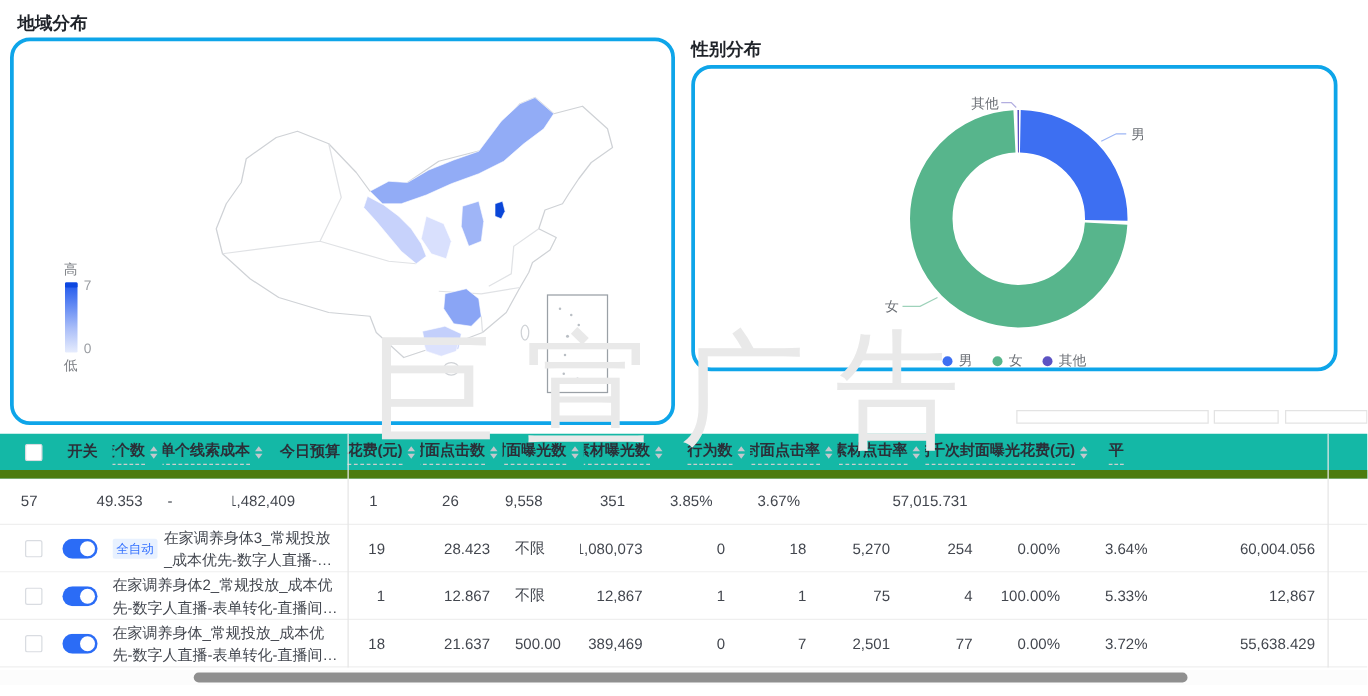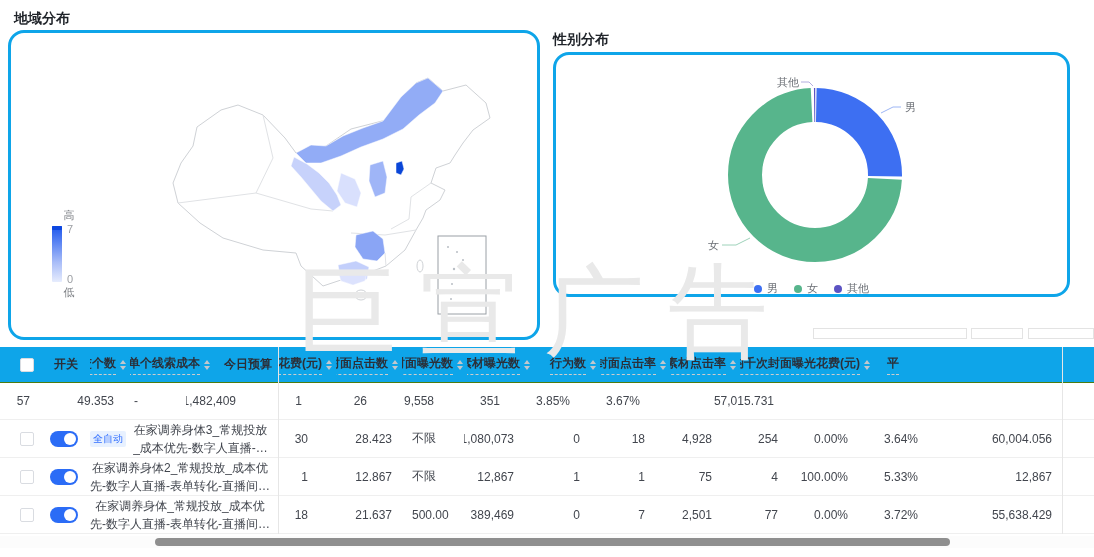--- a/index.html
+++ b/index.html
@@ -1,18 +1,18 @@
 <!DOCTYPE html>
 <html><head>
 <meta charset="utf-8">
 <style>
   * { margin:0; padding:0; box-sizing:border-box; }
   html,body { width:1094px; height:557px; overflow:hidden; background:#fff;
     font-family:"Liberation Sans","DejaVu Sans",sans-serif; }
-  .page { position:relative; width:1094px; height:557px; background:#fff;text-align:center; }
+  .page { position:relative; width:1094px; height:557px; background:#fff; }
 
   .section-title { position:absolute; font-size:14px; font-weight:600; color:#1f2329; z-index:1; }
   .map-title   { left:14px;  top:10px; }
   .gender-title{ left:553px; top:31px; }
 
   .panel { position:absolute; background:#fff; border:3px solid #0ea5e9; border-radius:16px; z-index:1; }
   .map-panel    { left:8px;   top:30px; width:532px; height:310px; }
   .gender-panel { left:553px; top:52px; width:517px; height:245px; }
 
   svg text { font-family:"Liberation Sans","DejaVu Sans",sans-serif; }
@@ -37,21 +37,21 @@
   .watermark { position:absolute; left:296px; top:246px; z-index:5; pointer-events:none;
     font-size:100px; letter-spacing:24px; color:#e9e9e9; font-weight:500; white-space:nowrap; }
   .wm-strip { position:absolute; height:11px; background:#fff; border:1px solid #e3e3e3; z-index:2; }
   .wm-s1 { left:813px;  top:328px; width:154px; }
   .wm-s2 { left:971px;  top:328px; width:52px;  }
   .wm-s3 { left:1028px; top:328px; width:66px;  }
 
   
   .table { position:absolute; left:0; top:347px; width:1094px; z-index:1; font-size:12px; color:#42464e; }
   .trow, .thead { display:flex; align-items:center; border-bottom:1px solid #efefef; background:#fff; }
-  .thead { height:36px; background:#0ea5e9; border-bottom:1px solid #4d7c0f; }
+  .thead { height:36px; background:#14b8a6; border-bottom:7px solid #4d7c0f; }
   .trow-summary { height:37px; }
   .trow-data { height:38px; }
   .cell { flex:none; display:flex; align-items:center; overflow:hidden; }
   .cell.r { justify-content:flex-end; padding-right:10px; }
   .cell.l { justify-content:flex-start; padding-left:10px; }
   .hcell { flex:none; display:flex; align-items:center; font-weight:700; color:#2b2f38; overflow:hidden; }
   .hcell.r { justify-content:flex-end; padding-right:4px; }
   .hcell.l { justify-content:flex-start; padding-left:10px; }
   .hlabel { white-space:nowrap; }
   .hlabel.dashed { border-bottom:1px dashed #cdcdcd; padding-bottom:2px; }
@@ -271,27 +271,27 @@
           <div class="cell l" style="width: 40px; padding-left: 0px;">
             <div class="cb"></div>
           </div>
           <div class="cell l" style="width: 50px; padding-left: 0px;">
             <div class="toggle"></div>
           </div>
           <div class="cell l" style="width: 188px; padding-left: 0px; padding-right: 8px;">
             <span class="badge">全自动</span>
             <div class="plan-name">在家调养身体3_常规投放_成本优先-数字人直播-表单转化-直播间直投_113...</div>
           </div>
-          <div class="cell r" style="width: 40px;">30</div>
+          <div class="cell r" style="width: 40px;">19</div>
           <div class="cell r" style="width: 84px;">28.423</div>
           <div class="cell l" style="width: 62px;">不限</div>
           <div class="cell r" style="width: 60px;">1,080,073</div>
           <div class="cell r" style="width: 66px;">0</div>
           <div class="cell r" style="width: 65px;">18</div>
-          <div class="cell r" style="width: 67px;">4,928</div>
+          <div class="cell r" style="width: 67px;">5,270</div>
           <div class="cell r" style="width: 66px;">254</div>
           <div class="cell r" style="width: 70px;">0.00%</div>
           <div class="cell r" style="width: 70px;">3.64%</div>
           <div class="cell r" style="width: 134px;">60,004.056</div>
           <div class="cell l" style="width: 32px;"></div>
         </div>
         <div class="trow trow-data">
           <div class="cell l" style="width: 40px; padding-left: 0px;">
             <div class="cb"></div>
           </div>

